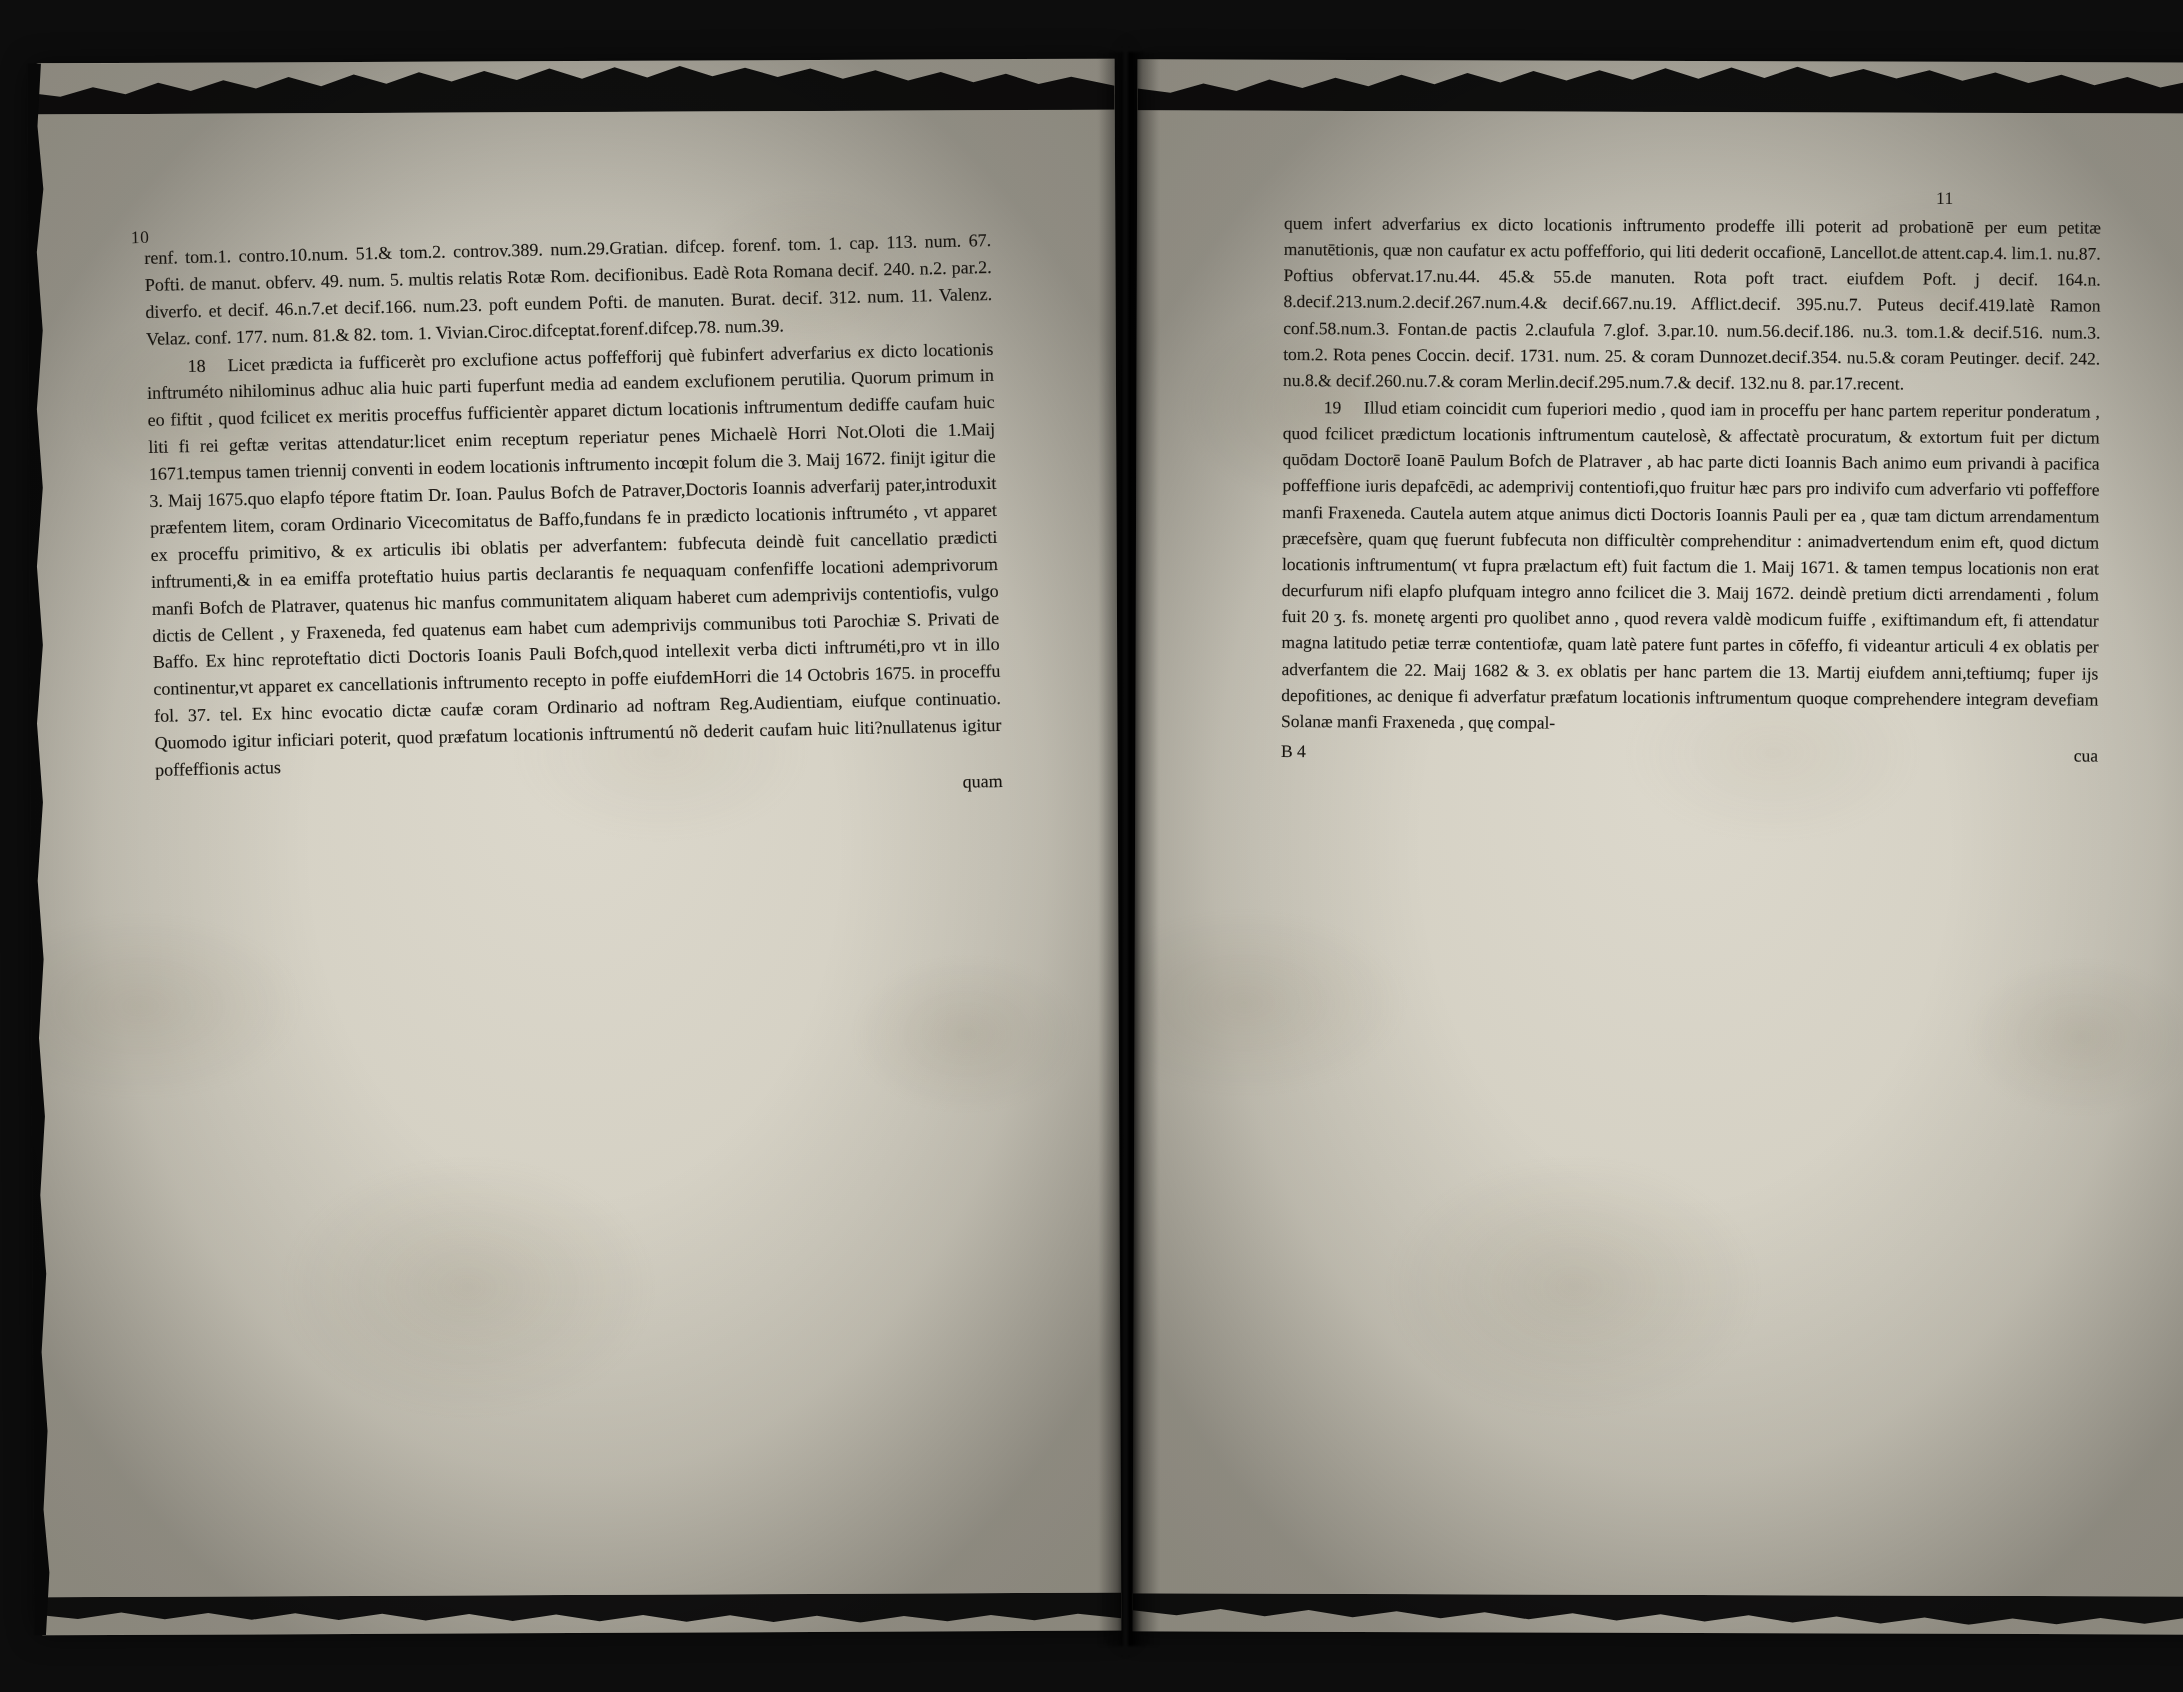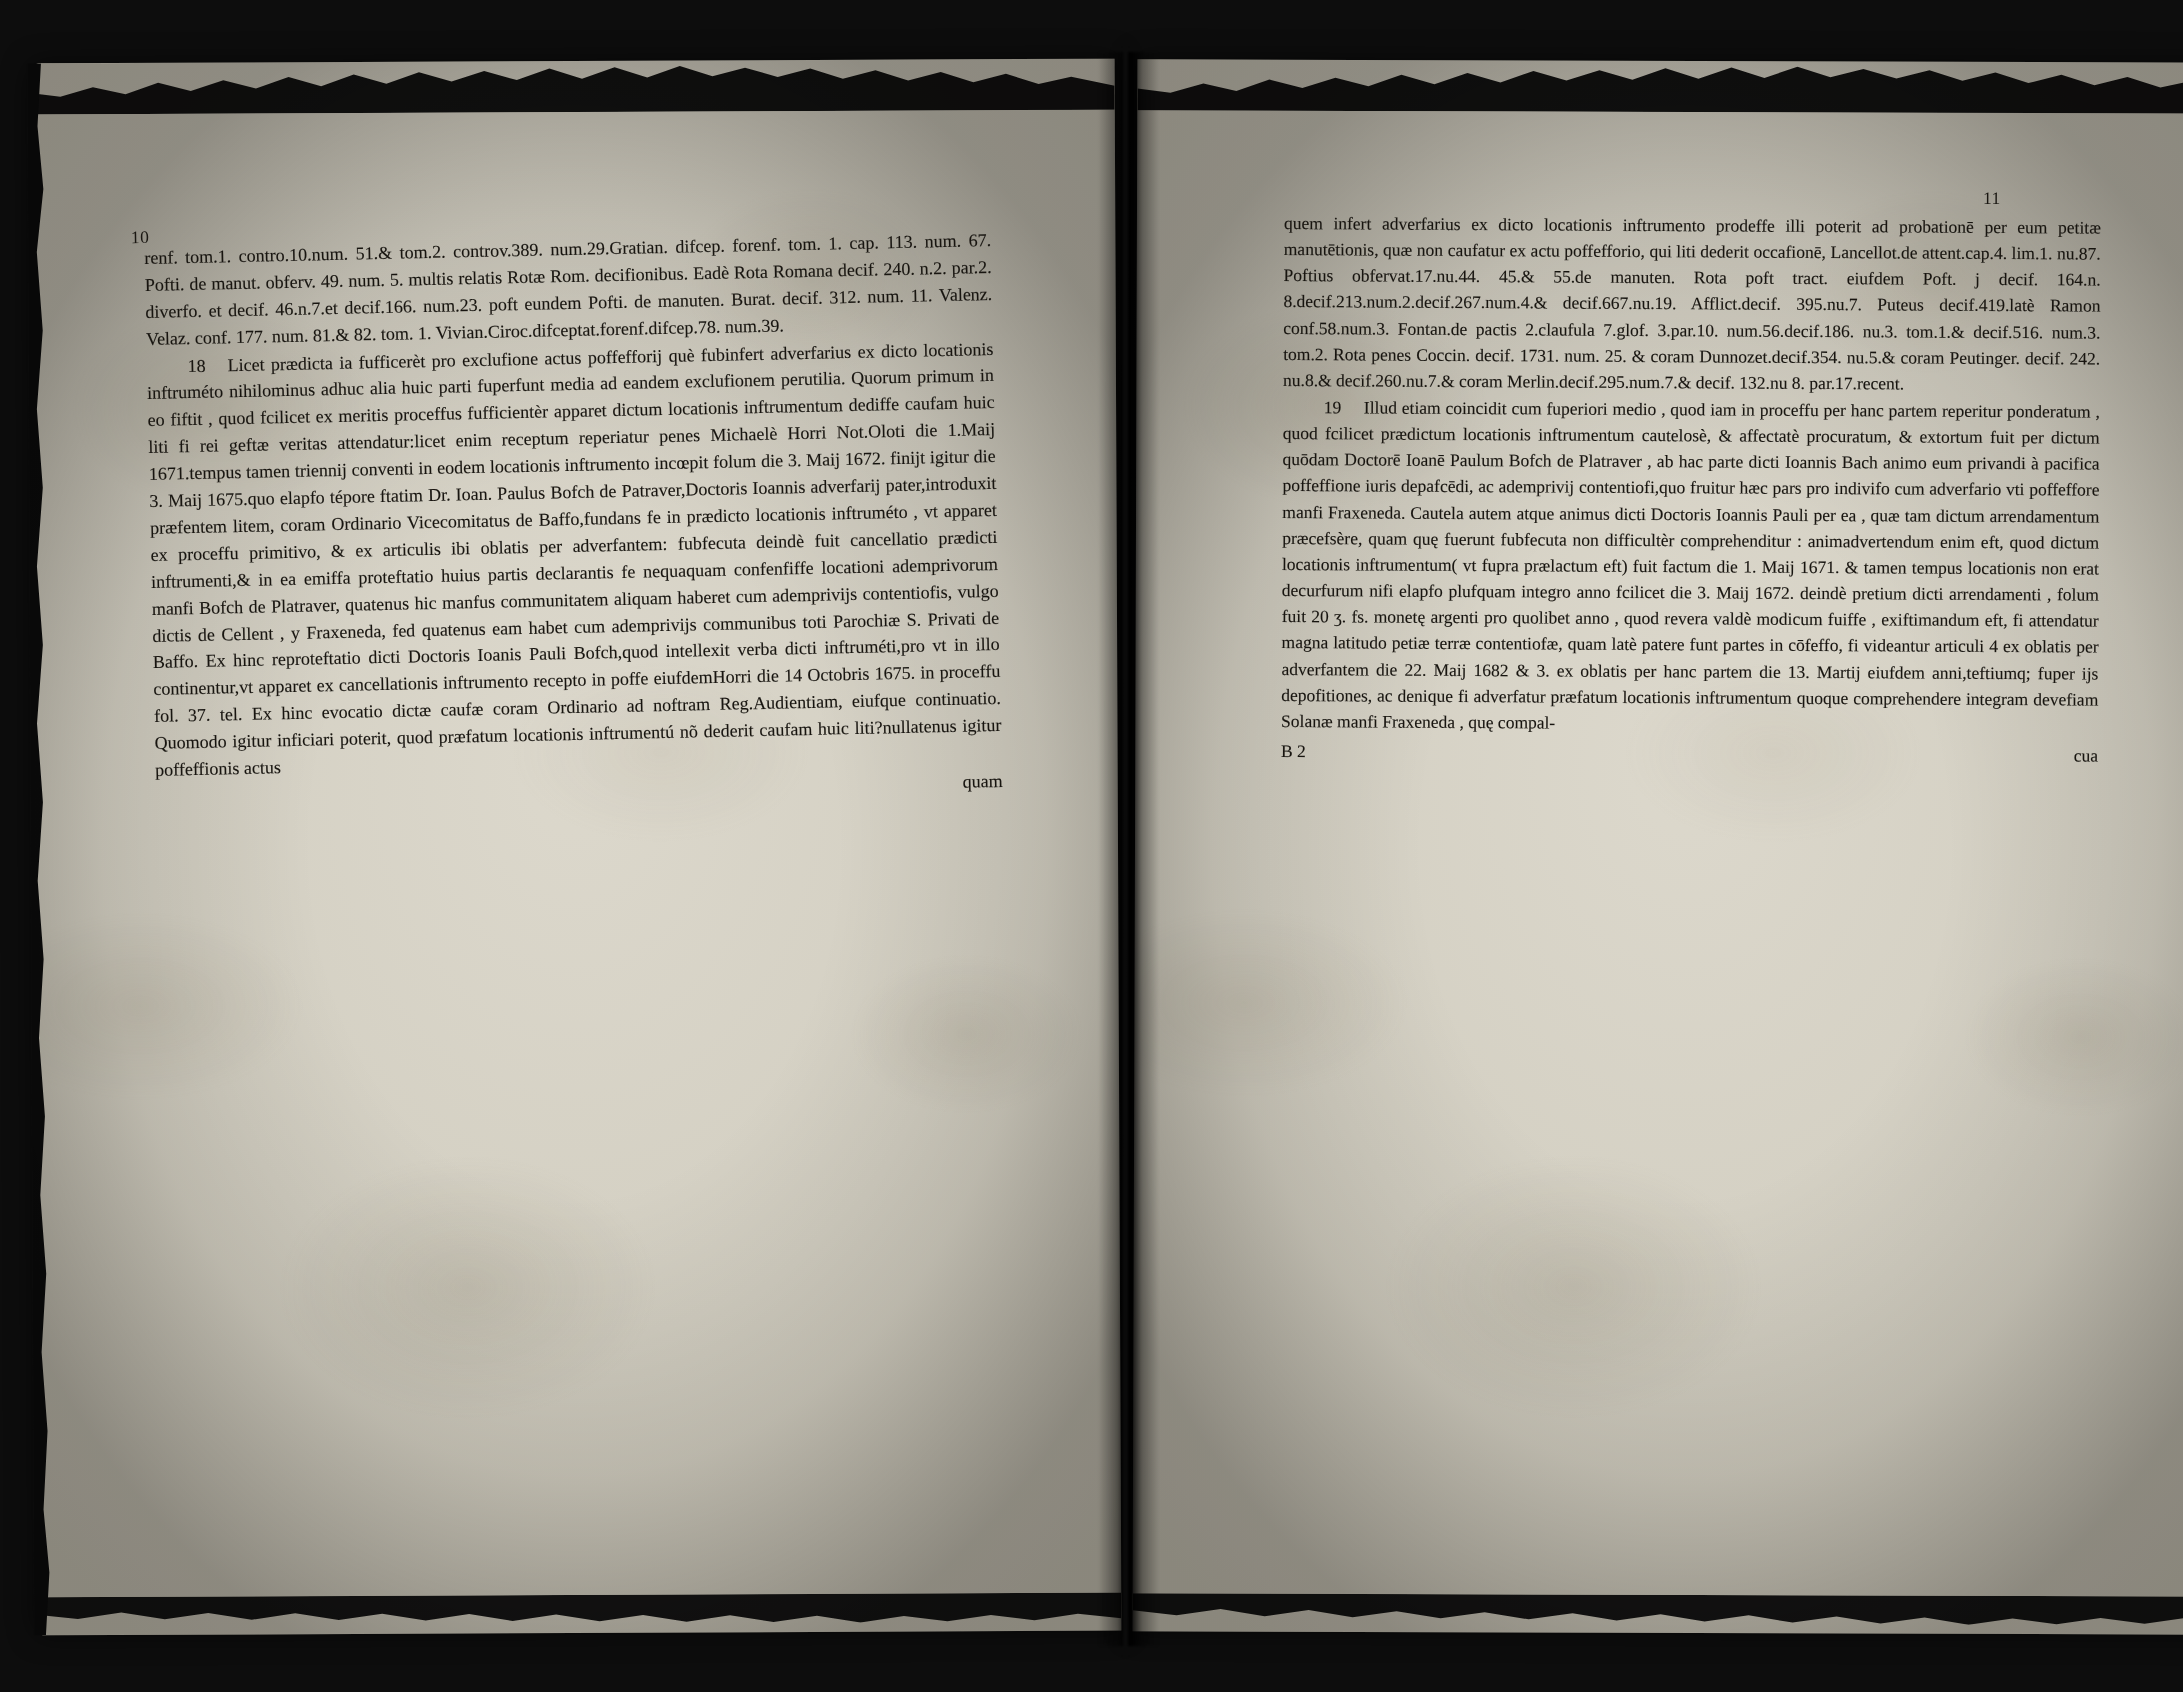--- a/index.html
+++ b/index.html
@@ -169,21 +169,21 @@
     color: #1a1712;
     font-family: "Liberation Serif", serif;
     letter-spacing: 0.4px;
   }
   #folio-left {
     left: 131px;
     top: 227px;
     transform: rotate(-1.2deg);
   }
   #folio-right {
-    left: 1983px;
+    left: 1936px;
     top: 188px;
     transform: rotate(0.3deg);
   }
 
   .para { margin: 0 0 0 0; }
   .para + .para { margin-top: 0.9px; }
   .indent { text-indent: 41px; }
   .marginnum {
     display: inline-block;
     width: 40px;
@@ -232,19 +232,19 @@
   <div id="text-left" class="textblock">
     <p class="para">renf. tom.1. contro.10.num. 51.&amp; tom.2. controv.389. num.29.Gratian. difcep. forenf. tom. 1. cap. 113. num. 67. Pofti. de manut. obferv. 49. num. 5. multis relatis Rotæ Rom. decifionibus. Eadè Rota Romana decif. 240. n.2. par.2. diverfo. et decif. 46.n.7.et decif.166. num.23. poft eundem Pofti. de manuten. Burat. decif. 312. num. 11. Valenz. Velaz. conf. 177. num. 81.&amp; 82. tom. 1. Vivian.Ciroc.difceptat.forenf.difcep.78. num.39.</p>
     <p class="para indent"><span class="marginnum">18</span><span>Licet prædicta ia fufficerèt pro exclufione actus poffefforij què fubinfert adverfarius ex dicto locationis inftruméto nihilominus adhuc alia huic parti fuperfunt media ad eandem exclufionem perutilia. Quorum primum in eo fiftit , quod fcilicet ex meritis proceffus fufficientèr apparet dictum locationis inftrumentum dediffe caufam huic liti fi rei geftæ veritas attendatur:licet enim receptum reperiatur penes Michaelè Horri Not.Oloti die 1.Maij 1671.tempus tamen triennij conventi in eodem locationis inftrumento incœpit folum die 3. Maij 1672. finijt igitur die 3. Maij 1675.quo elapfo tépore ftatim Dr. Ioan. Paulus Bofch de Patraver,Doctoris Ioannis adverfarij pater,introduxit præfentem litem, coram Ordinario Vicecomitatus de Baffo,fundans fe in prædicto locationis inftruméto , vt apparet ex proceffu primitivo, &amp; ex articulis ibi oblatis per adverfantem: fubfecuta deindè fuit cancellatio prædicti inftrumenti,&amp; in ea emiffa proteftatio huius partis declarantis fe nequaquam confenfiffe locationi ademprivorum manfi Bofch de Platraver, quatenus hic manfus communitatem aliquam haberet cum ademprivijs contentiofis, vulgo dictis de Cellent , y Fraxeneda, fed quatenus eam habet cum ademprivijs communibus toti Parochiæ S. Privati de Baffo. Ex hinc reproteftatio dicti Doctoris Ioanis Pauli Bofch,quod intellexit verba dicti inftruméti,pro vt in illo continentur,vt apparet ex cancellationis inftrumento recepto in poffe eiufdemHorri die 14 Octobris 1675. in proceffu fol. 37. tel. Ex hinc evocatio dictæ caufæ coram Ordinario ad noftram Reg.Audientiam, eiufque continuatio. Quomodo igitur inficiari poterit, quod præfatum locationis inftrumentú nõ dederit caufam huic liti?nullatenus igitur poffeffionis actus</span></p>
     <span class="catchword">quam</span>
   </div>
 
   <div id="text-right" class="textblock">
     <p class="para">quem infert adverfarius ex dicto locationis inftrumento prodeffe illi poterit ad probationē per eum petitæ manutētionis, quæ non caufatur ex actu poffefforio, qui liti dederit occafionē, Lancellot.de attent.cap.4. lim.1. nu.87. Poftius obfervat.17.nu.44. 45.&amp; 55.de manuten. Rota poft tract. eiufdem Poft. j decif. 164.n. 8.decif.213.num.2.decif.267.num.4.&amp; decif.667.nu.19. Afflict.decif. 395.nu.7. Puteus decif.419.latè Ramon conf.58.num.3. Fontan.de pactis 2.claufula 7.glof. 3.par.10. num.56.decif.186. nu.3. tom.1.&amp; decif.516. num.3. tom.2. Rota penes Coccin. decif. 1731. num. 25. &amp; coram Dunnozet.decif.354. nu.5.&amp; coram Peutinger. decif. 242. nu.8.&amp; decif.260.nu.7.&amp; coram Merlin.decif.295.num.7.&amp; decif. 132.nu 8. par.17.recent.</p>
     <p class="para indent"><span class="marginnum">19</span><span>Illud etiam coincidit cum fuperiori medio , quod iam in proceffu per hanc partem reperitur ponderatum , quod fcilicet prædictum locationis inftrumentum cautelosè, &amp; affectatè procuratum, &amp; extortum fuit per dictum quōdam Doctorē Ioanē Paulum Bofch de Platraver , ab hac parte dicti Ioannis Bach animo eum privandi à pacifica poffeffione iuris depafcēdi, ac ademprivij contentiofi,quo fruitur hæc pars pro indivifo cum adverfario vti poffeffore manfi Fraxeneda. Cautela autem atque animus dicti Doctoris Ioannis Pauli per ea , quæ tam dictum arrendamentum præcefsère, quam quę fuerunt fubfecuta non difficultèr comprehenditur : animadvertendum enim eft, quod dictum locationis inftrumentum( vt fupra prælactum eft) fuit factum die 1. Maij 1671. &amp; tamen tempus locationis non erat decurfurum nifi elapfo plufquam integro anno fcilicet die 3. Maij 1672. deindè pretium dicti arrendamenti , folum fuit 20 ʒ. fs. monetę argenti pro quolibet anno , quod revera valdè modicum fuiffe , exiftimandum eft, fi attendatur magna latitudo petiæ terræ contentiofæ, quam latè patere funt partes in cōfeffo, fi videantur articuli 4 ex oblatis per adverfantem die 22. Maij 1682 &amp; 3. ex oblatis per hanc partem die 13. Martij eiufdem anni,teftiumq; fuper ijs depofitiones, ac denique fi adverfatur præfatum locationis inftrumentum quoque comprehendere integram devefiam Solanæ manfi Fraxeneda , quę compal-</span></p>
     <div class="sig-row">
-      <span>B 2</span>
+      <span>B 4</span>
       <span>cua</span>
     </div>
   </div>
 
 </div>
 
 
 </body></html>

